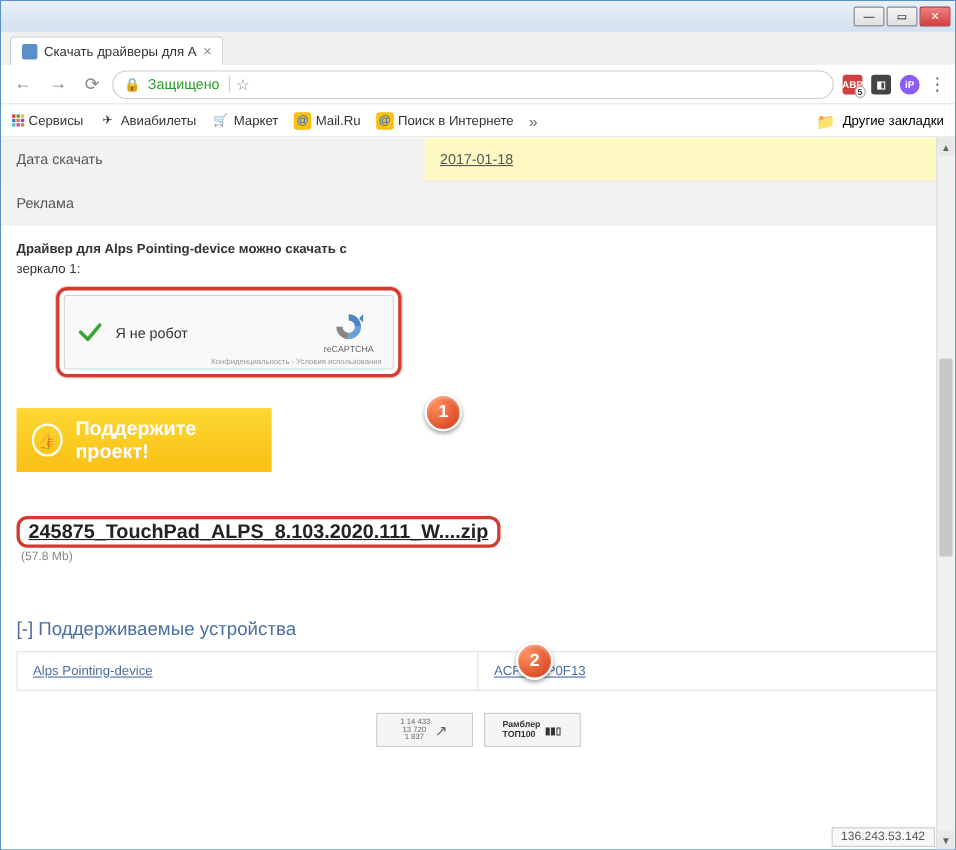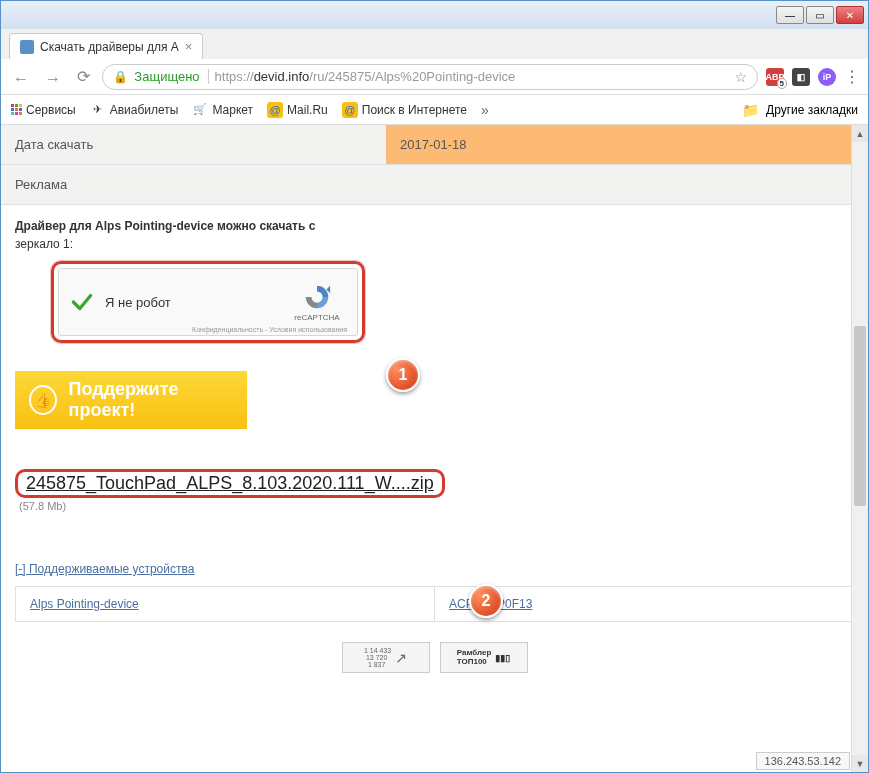--- a/index.html
+++ b/index.html
@@ -53,21 +53,21 @@
 .folder-icon { color: #e0c060; font-size: 14px; }
 
 
 .content { position: relative; height: calc(773px - 28px - 30px - 36px - 30px - 2px); overflow: hidden; background: #fff; }
 .page-body { padding: 0; }
 
 
 .info-row { display: flex; border-bottom: 1px solid #e0e0e0; background: #f7f7f7; }
 .info-row .cell { padding: 12px 14px; font-size: 13px; color: #555; }
 .info-row .cell.label { width: 385px; font-weight: normal; background: #f2f2f0; }
-.info-row .cell.value { flex: 1; background: #fdba74; }
+.info-row .cell.value { flex: 1; background: #fef9c3; text-decoration: underline; }
 .info-row.ad .cell { background: #f2f2f0; }
 
 
 .download-section { padding: 14px 14px 10px; background: #fff; }
 .dl-title { font-size: 12px; font-weight: bold; color: #333; margin-bottom: 4px; }
 
 
 .recaptcha-wrap { position: relative; display: inline-block; margin-top: 6px; margin-left: 36px; }
 .red-highlight { border: 3px solid #d43a2e; border-radius: 10px; padding: 4px; box-shadow: 0 0 0 1px rgba(212,58,46,.3); }
 .recaptcha { width: 300px; height: 68px; background: #f9f9f9; border: 1px solid #d6d6d6; border-radius: 3px; display: flex; align-items: center; padding: 6px 10px; position: relative; }
@@ -81,26 +81,26 @@
 .rc-footer { position: absolute; bottom: 2px; right: 10px; font-size: 7px; color: #999; }
 
 
 .support-btn { margin-top: 28px; width: 232px; height: 58px; background: linear-gradient(#fdd835, #f9c013); display: flex; align-items: center; padding: 0 14px; gap: 12px; cursor: pointer; }
 .thumb-circle { width: 30px; height: 30px; border: 2px solid #fff; border-radius: 50%; display: flex; align-items: center; justify-content: center; color: #fff; font-size: 14px; }
 .support-text { color: #fff; font-size: 18px; font-weight: bold; }
 
 
 .dl-link-wrap { margin-top: 40px; position: relative; display: inline-block; }
 .dl-link-highlight { border: 3px solid #d43a2e; border-radius: 10px; padding: 1px 8px; }
-.dl-link { font-size: 18px; font-weight: normal; color: #222; text-decoration: underline; cursor: pointer; }
+.dl-link { font-size: 18px; font-weight: bold; color: #222; text-decoration: underline; cursor: pointer; }
 .dl-size { font-size: 11px; color: #888; margin-top: 2px; margin-left: 4px; }
 
 
 .supported-section { margin-top: 40px; padding: 0 14px; }
-.supported-title { font-size: 12px; color: #4a6fa0; text-decoration: underline; cursor: pointer; margin-bottom: 10px; }
+.supported-title { font-size: 17px; color: #4a6fa0; cursor: pointer; margin-bottom: 10px; }
 .supported-table { display: flex; border: 1px solid #e0e0e0; }
 .supported-table .scell { flex: 1; padding: 10px 14px; font-size: 12px; color: #4a6fa0; text-decoration: underline; cursor: pointer; }
 .supported-table .scell:first-child { border-right: 1px solid #e0e0e0; }
 
 
 .footer-badges { margin-top: 20px; display: flex; justify-content: center; gap: 10px; }
 .badge { width: 88px; height: 31px; border: 1px solid #ccc; background: #f5f5f5; font-size: 8px; color: #666; display: flex; align-items: center; justify-content: center; }
 .badge.li { font-family: monospace; font-size: 7px; line-height: 1; text-align: left; padding: 2px; }
 .badge.ra { font-size: 9px; color: #333; font-weight: bold; }
 
@@ -137,23 +137,20 @@
     </div>
   </div>
 
   <div class="toolbar">
     <span class="nav-btn">←</span>
     <span class="nav-btn">→</span>
     <span class="nav-btn">⟳</span>
     <div class="addr-bar">
       <span class="secure-lock">🔒</span>
       <span class="secure-text">Защищено</span>
-      <span class="url-text">
-        <span class="grey">https://</span><span>devid.info</span><span class="grey">/ru/245875/Alps%20Pointing-device</span>
-      </span>
       <span class="star-btn">☆</span>
     </div>
     <span class="ext-icon ext-abp">ABP</span>
     <span class="ext-icon ext-dark">◧</span>
     <span class="ext-icon ext-ip">iP</span>
     <span class="menu-dots">⋮</span>
   </div>
 
   <div class="bookmarks">
     <div class="bm-item">

